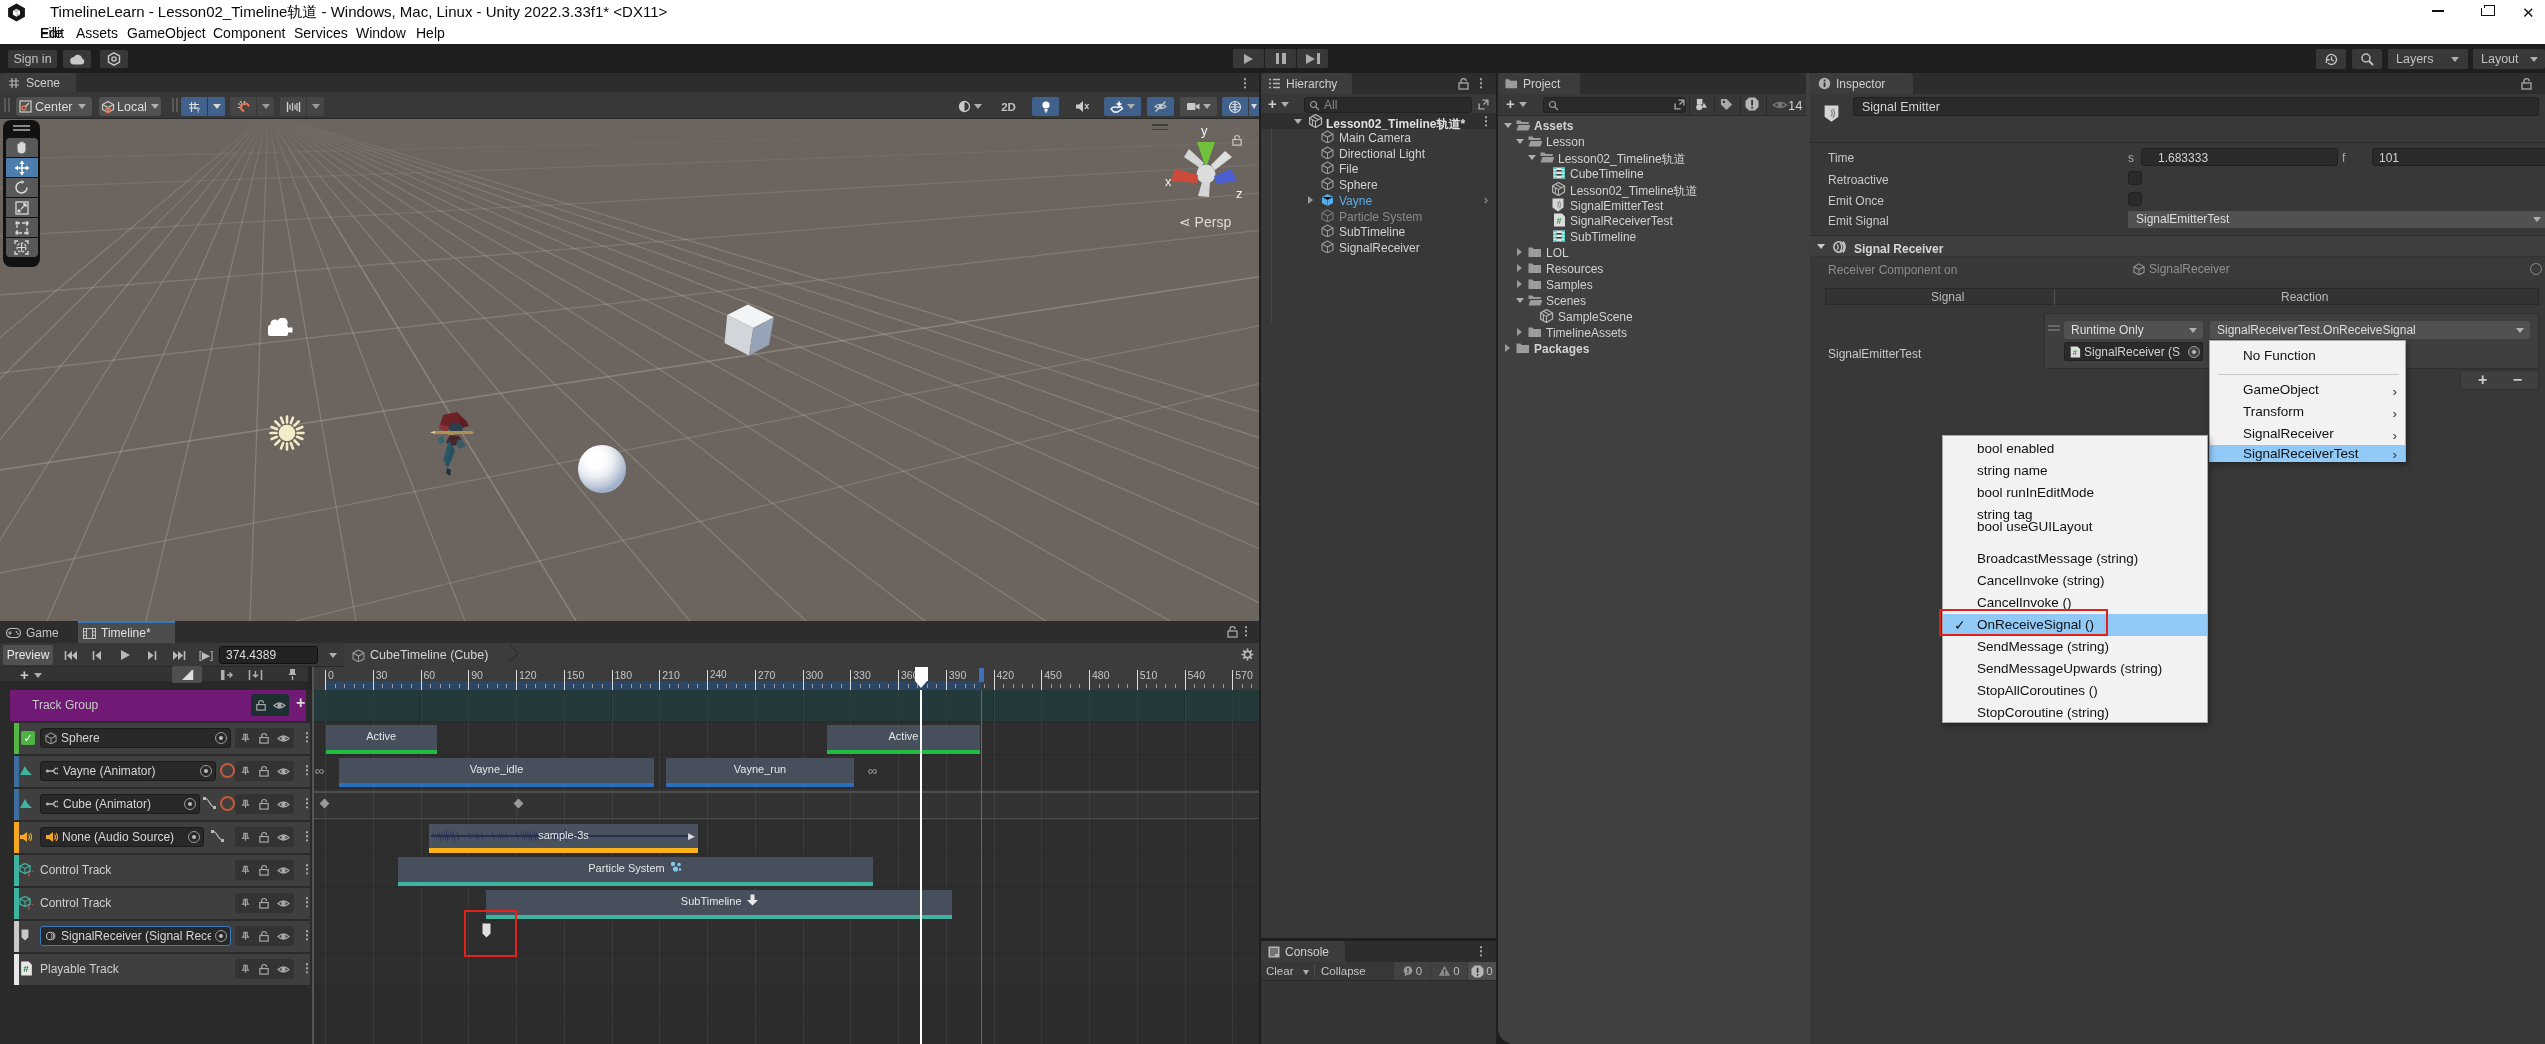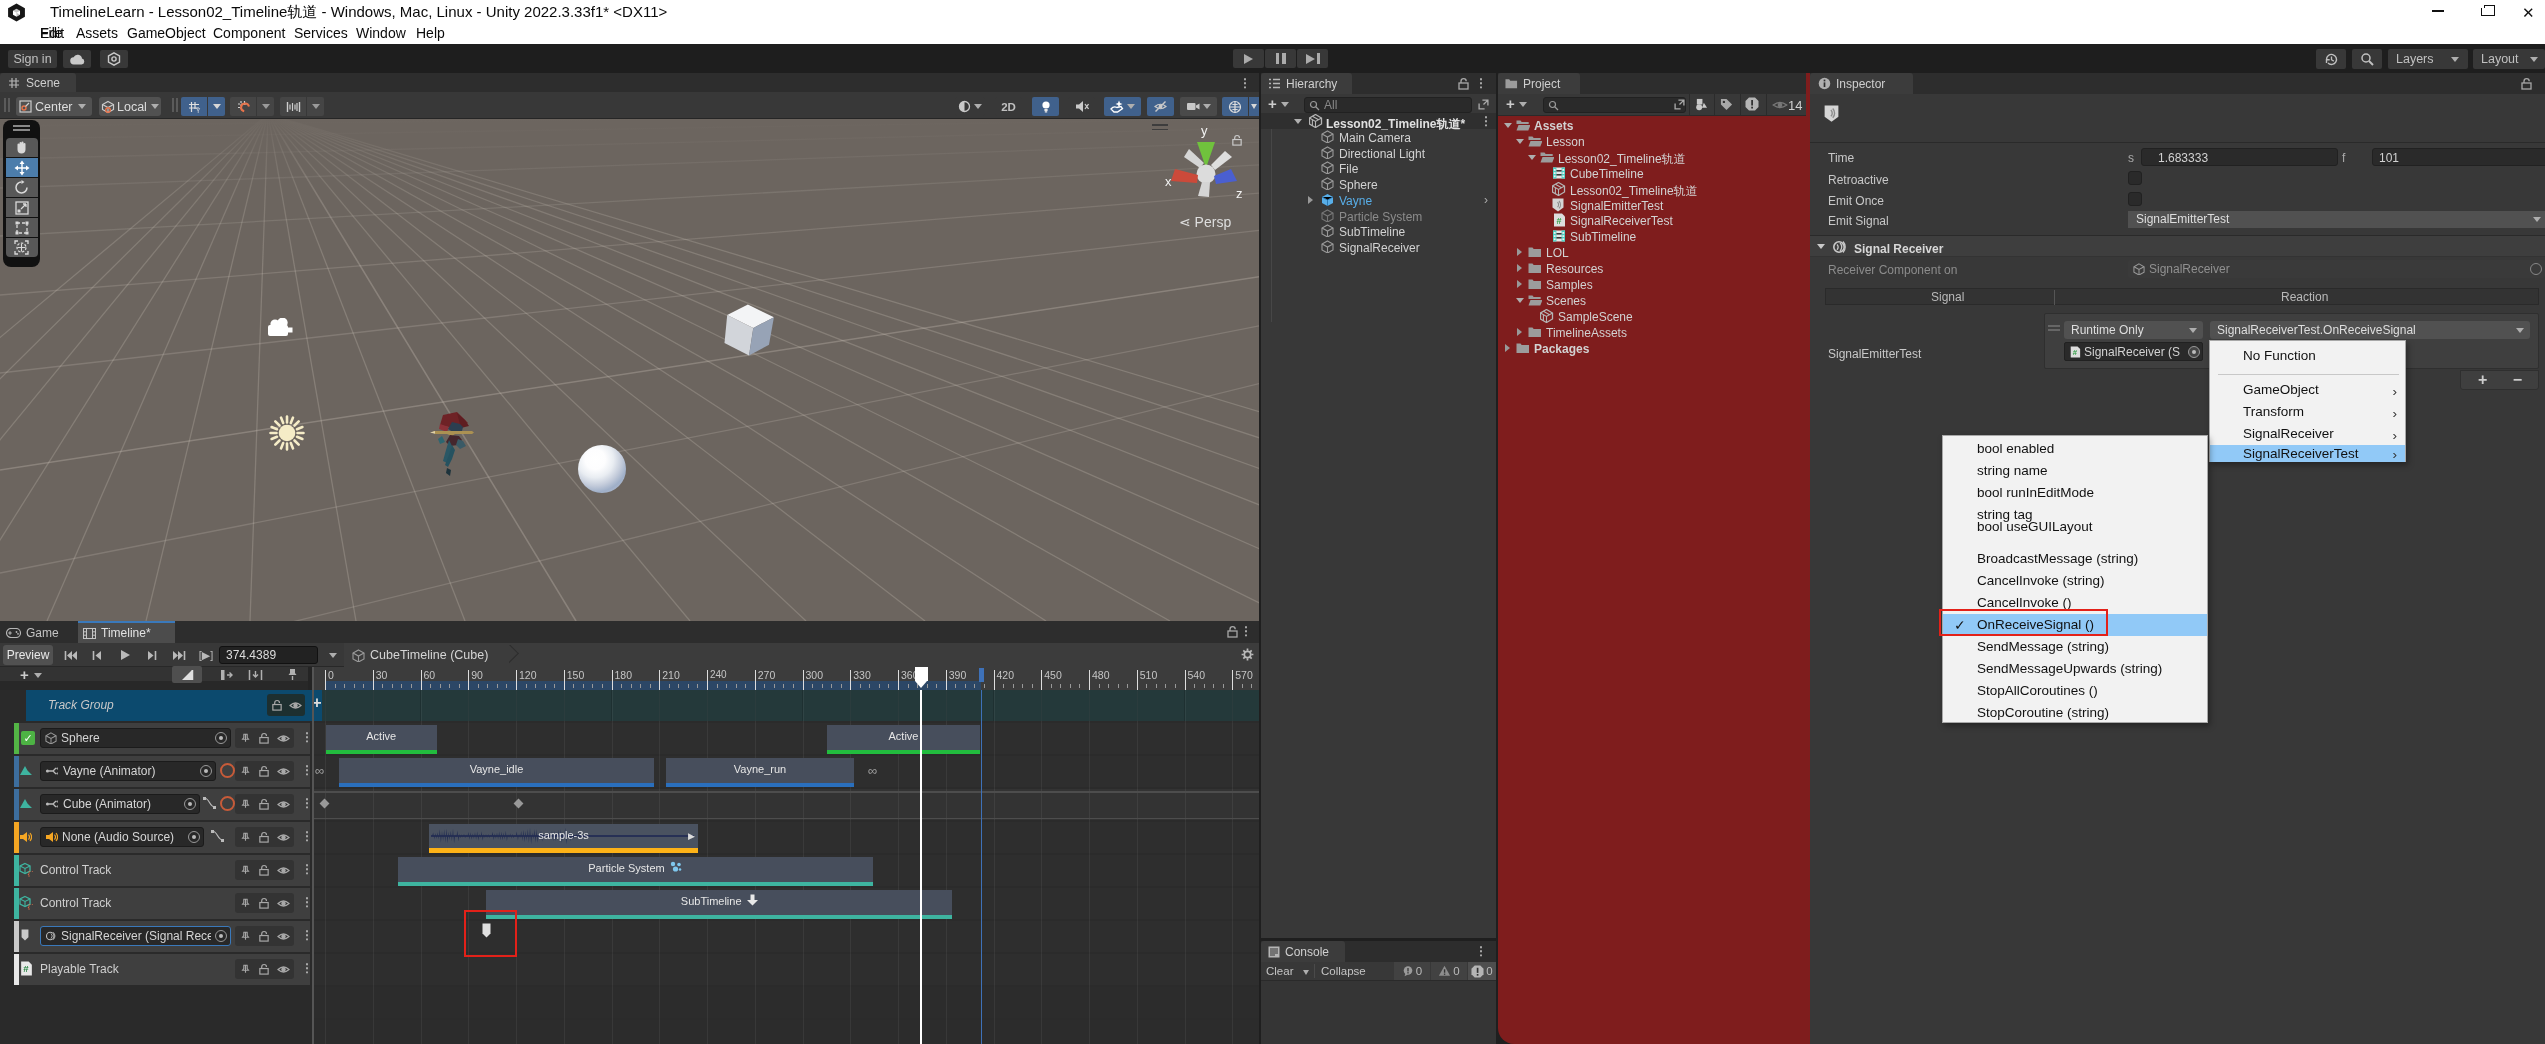--- a/index.html
+++ b/index.html
@@ -701,21 +701,21 @@
       <div style="position:absolute;left:173.4px;top:199.5px;width:465.6px;height:29px;background:#474e5c;border-bottom:4.5px solid #3eb4a0;color:#e6e6e6;font-size:11px;text-align:center;line-height:23px;white-space:nowrap;overflow:hidden;">SubTimeline<svg width="11" height="12" viewBox="0 0 11 12" style="display:inline-block;vertical-align:-1px;margin-left:5px">
           <path d="M3.5 0.5h4v5.5H11L5.5 11.5L0 6h3.5z" fill="#e8e8e8"></path>
         </svg></div>
       <svg style="position:absolute;left:168.8px;top:232.7px" width="9" height="15" viewBox="0 0 9 15">
         <path d="M0.5 0.5h8v10L4.5 14.5L0.5 10.5z" fill="#e0e0e0"></path>
       </svg>
       <div style="position:absolute;left:606.9819158333333px;top:0;width:2px;height:354px;background:#fff;"></div>
       <div style="position:absolute;left:667.9033333333333px;top:0;width:1.5px;height:354px;background:#3e71b8;"></div>
     </div>
   <div class="a" style="left:0;top:69px;width:313px;height:354px;background:#2a2a2a;" id="tlheaders">
-      <div style="position:absolute;left:26px;top:0px;width:296px;height:31px;background:#0c4a6e;color:#c8c8c8;font-style:italic;">
+      <div style="position:absolute;left:10px;top:0px;width:296px;height:31px;background:#701a75;color:#c8c8c8;">
         <span style="position:absolute;left:22px;top:8px;">Track Group</span>
         <div style="position:absolute;left:241px;top:4px;width:38px;height:22px;background:#1d2f30;border-radius:3px;display:flex;align-items:center;justify-content:center;gap:6px;">
           <svg width="12" height="12" viewBox="0 0 13 13">
             <use href="#lockic"></use>
           </svg>
           <svg width="13" height="13" viewBox="0 0 13 13">
             <use href="#eyeic"></use>
           </svg>
         </div>
         <span style="position:absolute;left:286px;top:4px;color:#ddd;font-size:16px;font-weight:bold;">+</span>
@@ -1070,21 +1070,21 @@
     <div style="position:absolute;left:207px;top:0px;width:28px;height:18px;background:#4e4e4e;display:flex;align-items:center;justify-content:center;gap:2px;">
         <svg width="13" height="13" viewBox="0 0 14 14">
           <use href="#erric"></use>
         </svg>
         <span style="color:#bbb;">0</span>
       </div>
   </div>
   <div class="a" style="left:0;top:40px;width:235px;height:63px;background:#353535;"></div>
 </div>
 
-<div class="a" style="left:1498px;top:73px;width:352px;height:971px;background:#7f1d1d;border-radius:16px;" id="proj">
+<div class="a" style="left:1498px;top:73px;width:352px;height:971px;background:#404040;border-radius:16px;" id="proj">
   <div class="a" style="left:0;top:0;width:308px;height:21px;background:#2d2d2d;"></div>
   <div class="tab" style="position:absolute;left:0;top:0;width:82px;height:21px;padding-left:7px;gap:5px;">
     <svg width="13" height="13" viewBox="0 0 14 14">
         <use href="#folder"></use>
       </svg>Project
   </div>
   <div class="a" style="right:26px;top:4px;">
       <svg width="13" height="13" viewBox="0 0 13 13">
         <use href="#lockic"></use>
       </svg>
@@ -1220,20 +1220,21 @@
       <svg width="13" height="13" viewBox="0 0 13 13">
         <use href="#lockic"></use>
       </svg>
     </div>
 
   <div class="a" style="left:14px;top:27px;width:15px;height:27px;">
       <svg width="15" height="27" viewBox="0 0 12 14">
         <use href="#sigshield"></use>
       </svg>
     </div>
+  <div class="a fld" style="left:43px;top:24px;width:686px;height:19px;display:flex;align-items:center;padding-left:8px;font-size:12.5px;">Signal Emitter</div>
   <div class="a" style="left:0;top:69px;width:735px;height:1px;background:#2a2a2a;"></div>
 
   <div class="a" style="left:18px;top:78px;">Time</div>
   <div class="a" style="left:318px;top:78px;color:#aaa;">s</div>
   <div class="a fld" style="left:331px;top:75px;width:197px;height:18px;padding:2px 0 0 16px;">1.683333</div>
   <div class="a" style="left:532px;top:78px;color:#aaa;">f</div>
   <div class="a fld" style="left:546px;top:75px;width:183px;height:18px;padding:2px 0 0 6px;margin-left:16px;">101</div>
   <div class="a" style="left:18px;top:100px;">Retroactive</div>
   <div class="a fld" style="left:318px;top:98px;width:14px;height:14px;"></div>
   <div class="a" style="left:18px;top:121px;">Emit Once</div>

